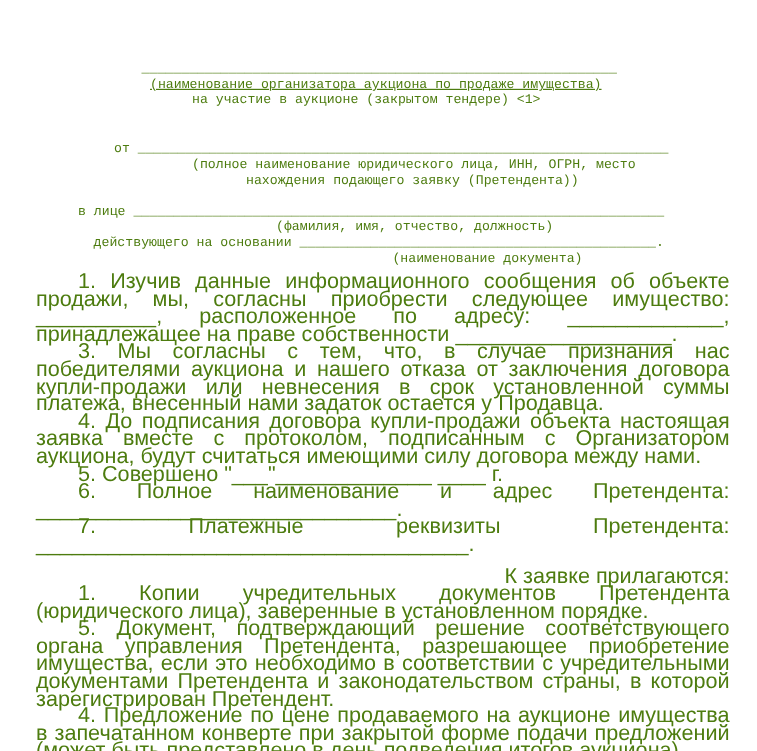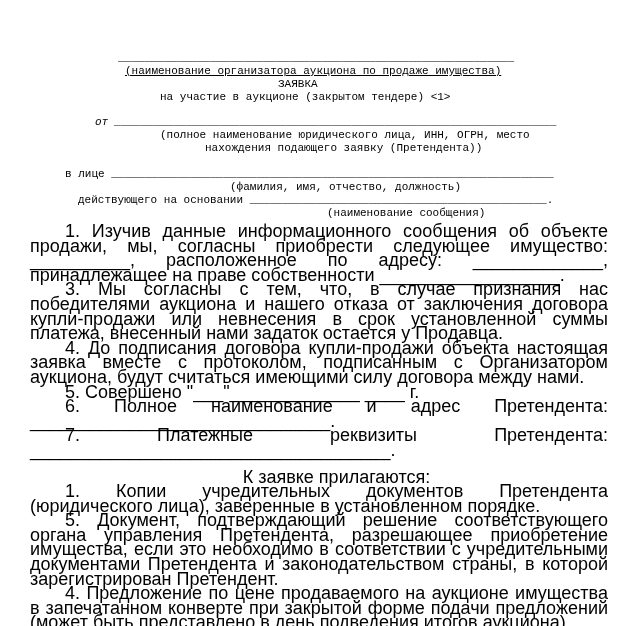--- a/index.html
+++ b/index.html
@@ -7,35 +7,35 @@
     padding: 0;
     background: #ffffff;
   }
   .page {
     position: relative;
     width: 631px;
     height: 626px;
     box-sizing: border-box;
     padding: 52px 15px 0 30px;
     background: #ffffff;
-    color: #000000;
+    color: #4d7c0f;
     overflow: hidden;
   }
   
   .mono {
     font-family: "Liberation Mono", "DejaVu Sans Mono", monospace;
     font-size: 11px;
     line-height: 13px;
   }
   .m { white-space: pre; }
   .rule        { padding-left: 88px; }
   .org-cap     { padding-left: 95px; text-decoration: underline; }
   .doc-title   { padding-left: 248px; }
   .doc-sub     { padding-left: 130px; }
-  .from-line   { padding-left: 65px;  margin-top: 12px; font-style: italic; }
+  .from-line   { padding-left: 65px;  margin-top: 28px; }
   .from-cap1   { padding-left: 130px; }
   .from-cap2   { padding-left: 175px; }
   .person-line { padding-left: 35px;  margin-top: 13px; }
   .person-cap  { padding-left: 200px; }
   .basis-line  { padding-left: 48px;  }
   .basis-cap   { padding-left: 297px; }
 
   
   .terms {
     margin-top: 4px;
@@ -44,43 +44,42 @@
     font-size: 18px;
     line-height: 14.6px;
     text-align: justify;
   }
   .para {
     margin: 0;
     text-indent: 35px;
   }
   .attach-heading {
     margin-top: 12px;
-    text-align: center;
+    text-align: right;
   }
 </style>
 </head>
 <body>
 
 <div class="page">
 
   <div class="mono">
     <div class="m rule">____________________________________________________________</div>
     <div class="m org-cap">(наименование организатора аукциона по продаже имущества)</div>
-    <div class="m doc-title">ЗАЯВКА</div>
     <div class="m doc-sub">на участие в аукционе (закрытом тендере) &lt;1&gt;</div>
 
     <div class="m from-line">от ___________________________________________________________________</div>
     <div class="m from-cap1">(полное наименование юридического лица, ИНН, ОГРН, место</div>
     <div class="m from-cap2">нахождения подающего заявку (Претендента))</div>
 
     <div class="m person-line">в лице ___________________________________________________________________</div>
     <div class="m person-cap">(фамилия, имя, отчество, должность)</div>
 
     <div class="m basis-line">действующего на основании _____________________________________________.</div>
-    <div class="m basis-cap">(наименование сообщения)</div>
+    <div class="m basis-cap">(наименование документа)</div>
   </div>
 
   <div class="terms">
     <p class="para">1. Изучив данные информационного сообщения об объекте продажи, мы, согласны приобрести следующее имущество: __________, расположенное по адресу: _____________, принадлежащее на праве собственности __________________.</p>
     <p class="para">3. Мы согласны с тем, что, в случае признания нас победителями аукциона и нашего отказа от заключения договора купли-продажи или невнесения в срок установленной суммы платежа, внесенный нами задаток остается у Продавца.</p>
     <p class="para">4. До подписания договора купли-продажи объекта настоящая заявка вместе с протоколом, подписанным с Организатором аукциона, будут считаться имеющими силу договора между нами.</p>
     <p class="para">5. Совершено "___"_____________ ____ г.</p>
     <p class="para">6. Полное наименование и адрес Претендента: ______________________________.</p>
     <p class="para">7. Платежные реквизиты Претендента: ____________________________________.</p>
 

